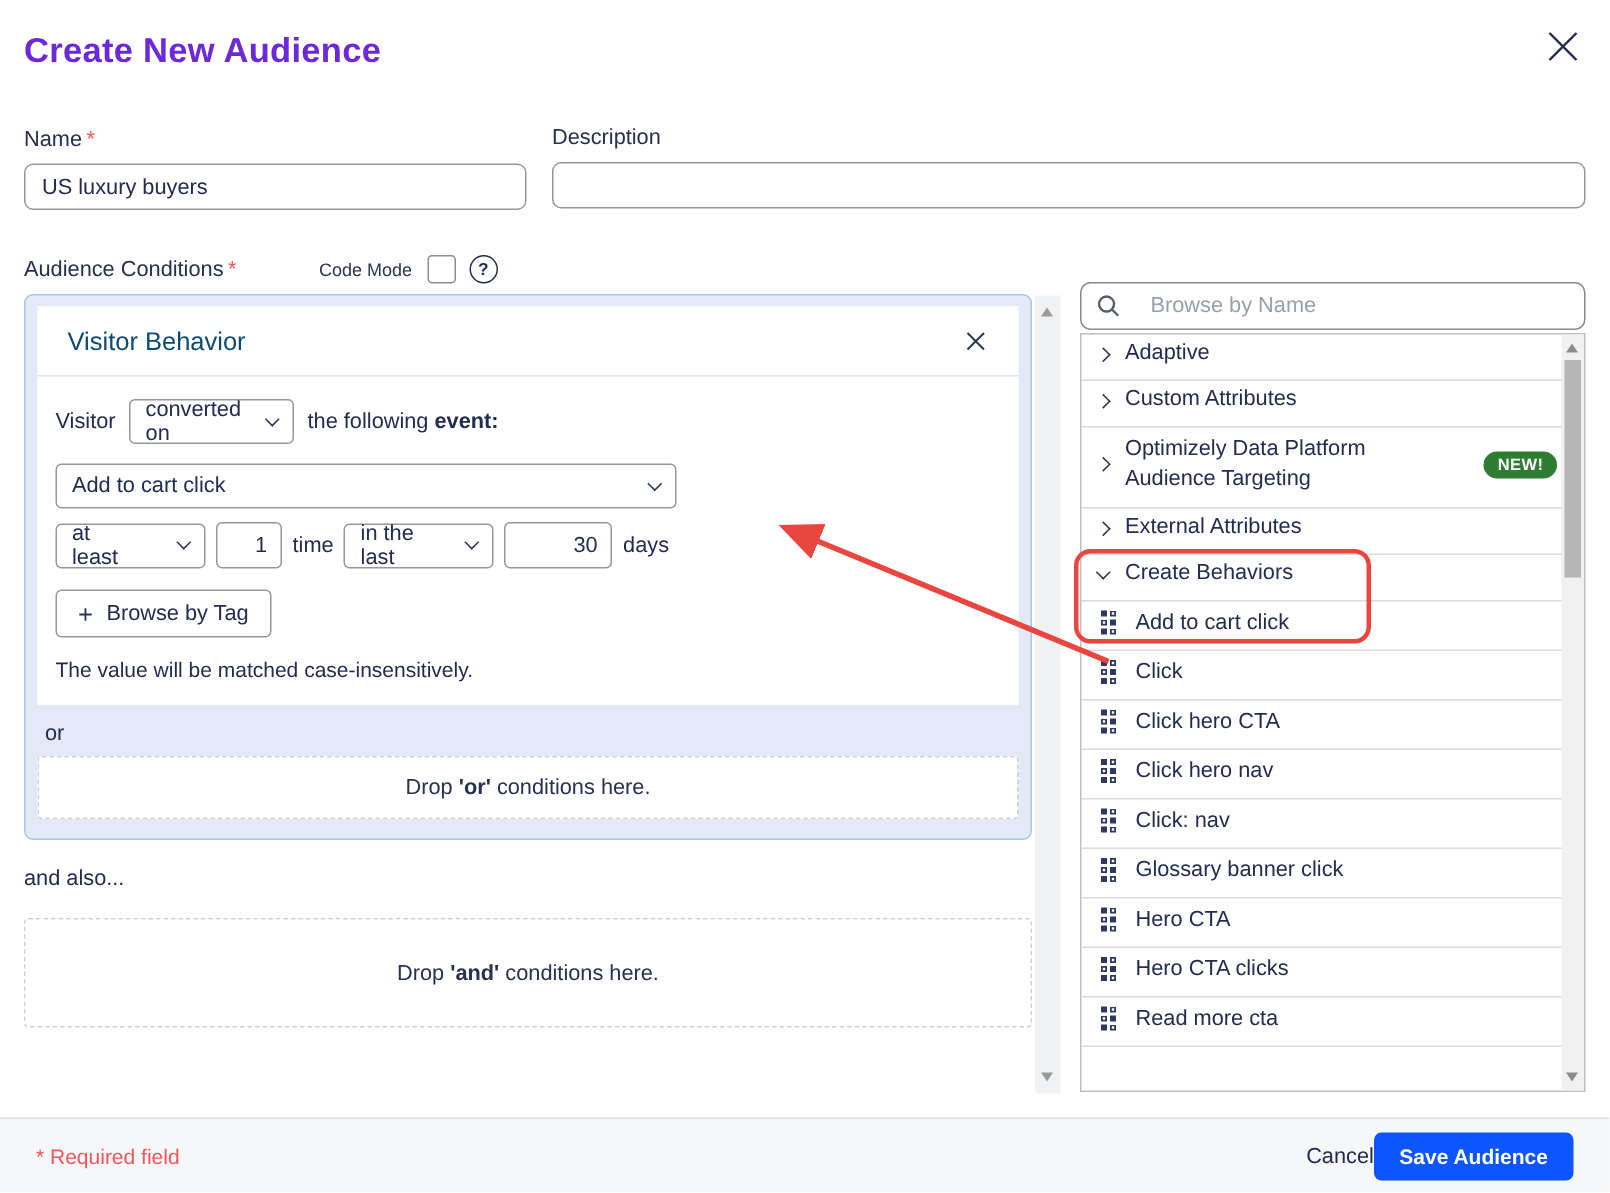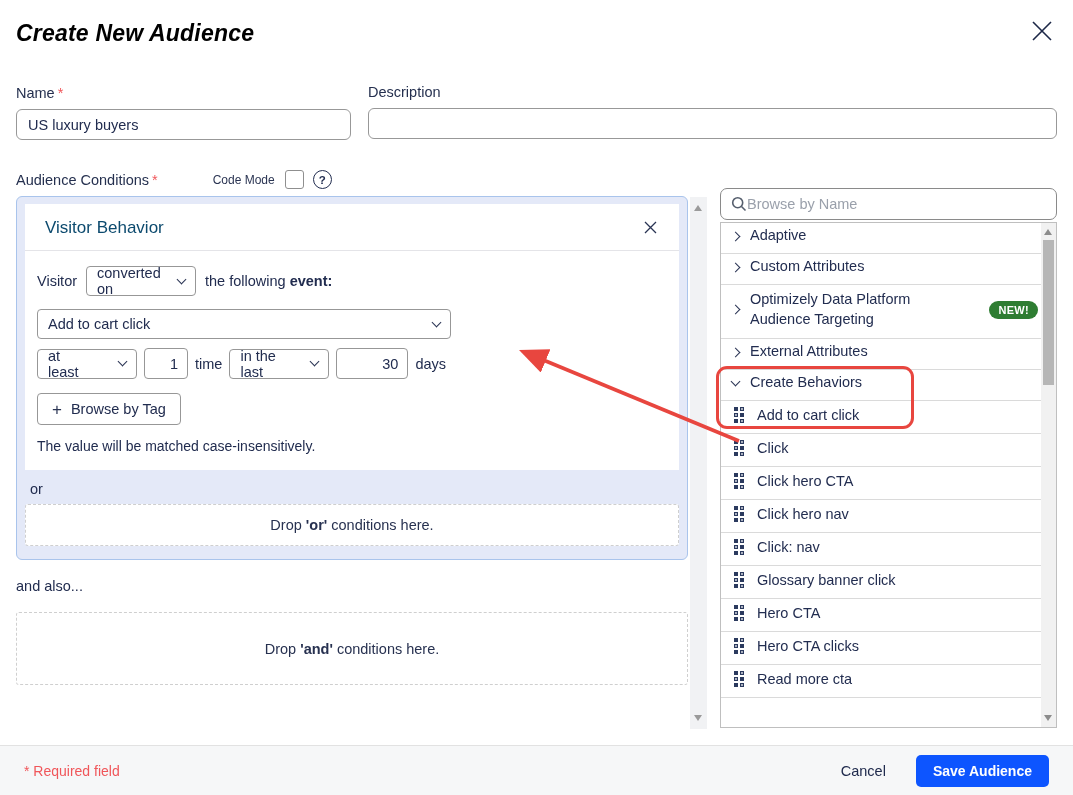--- a/index.html
+++ b/index.html
@@ -7,21 +7,21 @@
   body {
     font-family:"Liberation Sans", sans-serif;
     background:#ffffff;
     color:#212c4f;
     position:relative;
     overflow:hidden;
   }
   .abs { position:absolute; }
 
   
-  .modal-title { left:16px; top:20px; font-size:23px; font-weight:600; color:#000000; letter-spacing:.2px;font-style:italic; }
+  .modal-title { left:16px; top:20px; font-size:23px; font-weight:600; color:#6d28d9; letter-spacing:.2px; }
   .modal-close { right:18px; top:18px; width:26px; height:26px; cursor:pointer; }
   .modal-close svg { stroke:#1c2747; stroke-width:1.6; }
 
   
   .field-label { font-size:14.5px; color:#25304f; }
   .req { color:#f0565a; margin-left:3px; }
   .text-input {
     border:1px solid #989898; border-radius:6px; height:31px;
     font-family:"Liberation Sans", sans-serif; font-size:14.5px; color:#212c4f;
     padding:0 11px; outline:none; background:#fff; width:100%;
@@ -97,21 +97,21 @@
 
   
   .and-label { left:16px; top:578px; font-size:14.5px; }
   .and-drop  { left:16px; top:612px; width:672px; height:73px; }
 
   
   .search-wrap { left:720px; top:188px; width:337px; height:32px; }
   .search-box { width:100%; height:100%; border:1px solid #8a8a8a; border-radius:7px; background:#fff;
     display:flex; align-items:center; padding:0 10px; }
   .search-input { border:none; outline:none; flex:1; font-family:"Liberation Sans", sans-serif;
-    font-size:14.5px; color:#0f172a; margin-left:0; background:transparent; }
+    font-size:14.5px; color:#0f172a; margin-left:20px; background:transparent; }
   .search-input::placeholder { color:#9aa0ab; }
 
   .tree { left:720px; top:222px; width:337px; height:506px;
     border:1px solid #bfbfbf; background:#fff; }
   .tree-row { display:flex; align-items:center; border-bottom:1px solid #dadada;
     padding:0 18px 4px 11px; font-size:14.5px; color:#222d50; cursor:pointer; position:relative; }
   .tree-row.group { height:31px; }
   .tree-row.tall  { height:54px; }
   .tree-row.vb    { height:31px; }
   .tree-row.sect  { height:29px; font-size:12px; letter-spacing:.4px; color:#2a3454; }
@@ -136,21 +136,21 @@
 
   
   .annot-outline { left:716px; top:366px; width:198px; height:63px;
     border:3px solid #e8463f; border-radius:11px; pointer-events:none; z-index:40; }
   .annot-arrow { left:0; top:0; pointer-events:none; z-index:41; }
 
   
   .footer { left:0; top:745px; width:1073px; height:50px; background:#f6f7f8;
     border-top:1px solid #e2e2e2; display:flex; align-items:center; padding:0 24px; }
   .required-note { color:#f0565a; font-size:14px; }
-  .footer-actions { margin-left:auto; display:flex; align-items:center; gap:30px; }
+  .footer-actions { margin-left:auto; display:flex; align-items:center; }
   .cancel-btn { font-size:14.5px; color:#202b4d; cursor:pointer; background:none; border:none;
     font-family:"Liberation Sans", sans-serif; }
   .save-btn { background:#0d55ff; color:#fff; border:none; border-radius:5px;
     height:32px; padding:0 17px; font-size:14px; font-weight:600; cursor:pointer;
     font-family:"Liberation Sans", sans-serif; }
 </style>
 </head>
 <body>
 
 <h1 class="abs modal-title">Create New Audience</h1>

